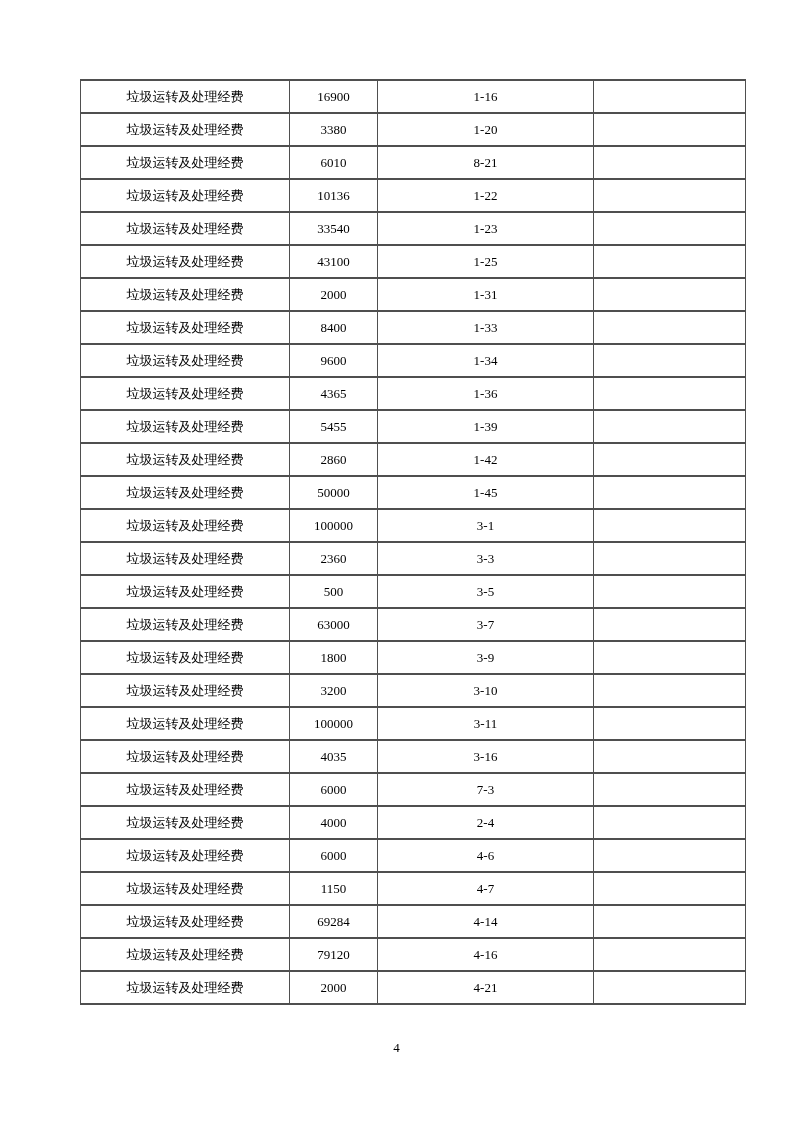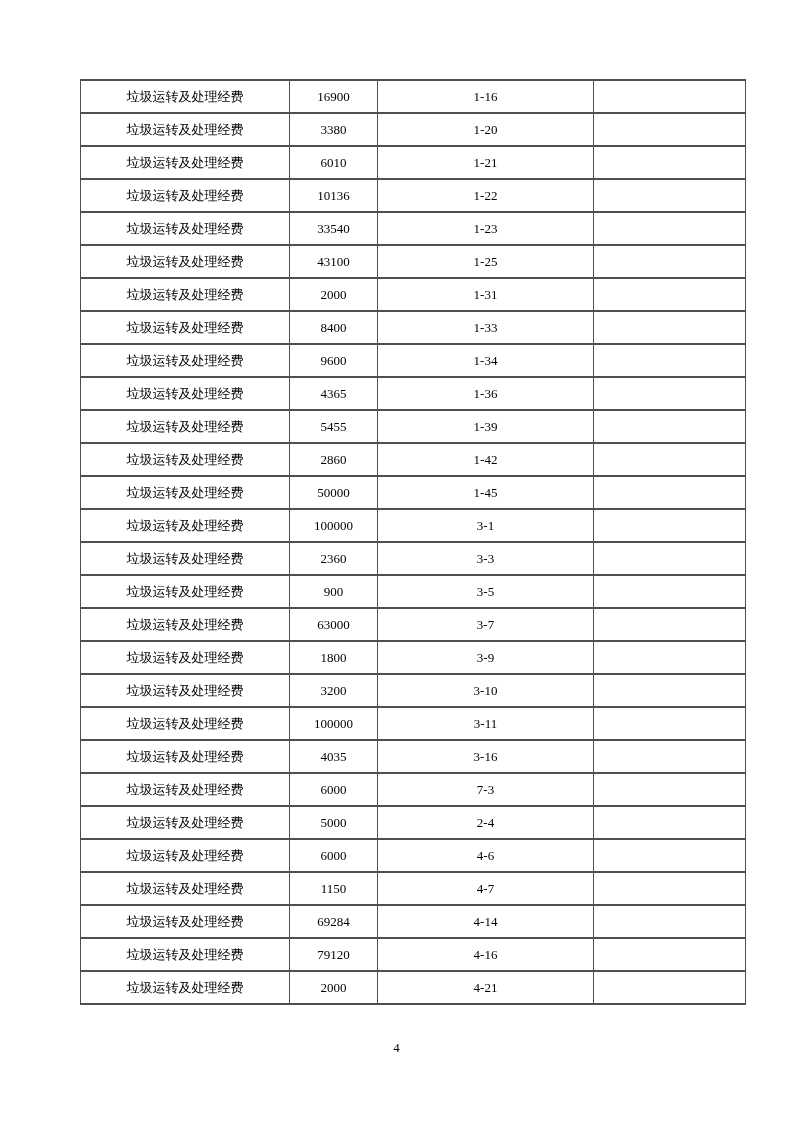--- a/index.html
+++ b/index.html
@@ -73,21 +73,21 @@
   </tr>
         <tr>
     <td>垃圾运转及处理经费</td>
     <td>3380</td>
     <td>1-20</td>
     <td></td>
   </tr>
         <tr>
     <td>垃圾运转及处理经费</td>
     <td>6010</td>
-    <td>1-21</td>
+    <td>8-21</td>
     <td></td>
   </tr>
         <tr>
     <td>垃圾运转及处理经费</td>
     <td>10136</td>
     <td>1-22</td>
     <td></td>
   </tr>
         <tr>
     <td>垃圾运转及处理经费</td>
@@ -150,21 +150,21 @@
     <td></td>
   </tr>
         <tr>
     <td>垃圾运转及处理经费</td>
     <td>2360</td>
     <td>3-3</td>
     <td></td>
   </tr>
         <tr>
     <td>垃圾运转及处理经费</td>
-    <td>900</td>
+    <td>500</td>
     <td>3-5</td>
     <td></td>
   </tr>
         <tr>
     <td>垃圾运转及处理经费</td>
     <td>63000</td>
     <td>3-7</td>
     <td></td>
   </tr>
         <tr>
@@ -192,21 +192,21 @@
     <td></td>
   </tr>
         <tr>
     <td>垃圾运转及处理经费</td>
     <td>6000</td>
     <td>7-3</td>
     <td></td>
   </tr>
         <tr>
     <td>垃圾运转及处理经费</td>
-    <td>5000</td>
+    <td>4000</td>
     <td>2-4</td>
     <td></td>
   </tr>
         <tr>
     <td>垃圾运转及处理经费</td>
     <td>6000</td>
     <td>4-6</td>
     <td></td>
   </tr>
         <tr>

